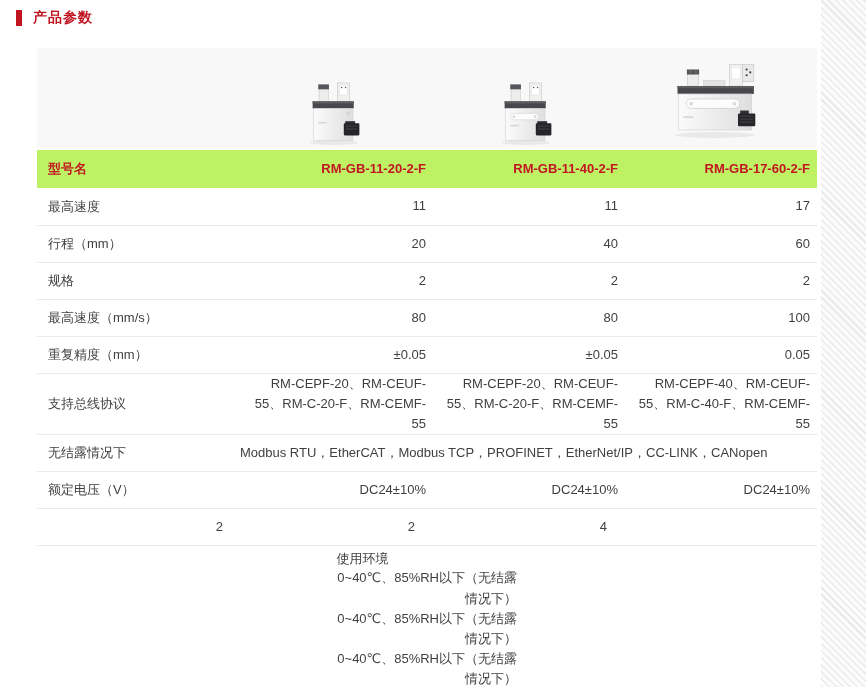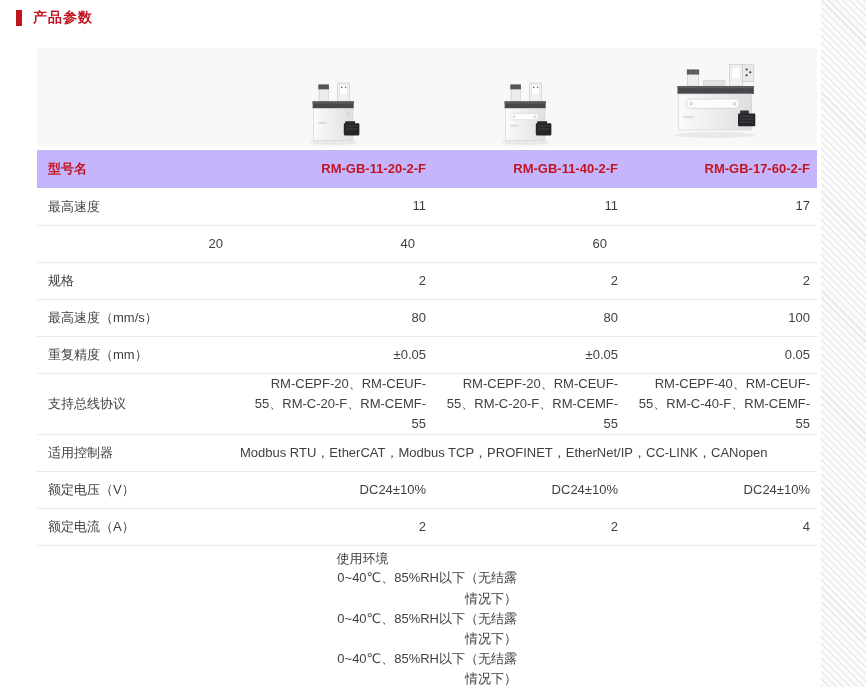--- a/index.html
+++ b/index.html
@@ -25,21 +25,21 @@
 
   
   .img-band {
     height:99px; background:#f8f8f8; display:flex; align-items:flex-end;
   }
   .lbl-space { width:203px; }
   .img-slot { width:192px; display:flex; justify-content:center; align-items:flex-end; padding-bottom:1px; }
 
   
   .model-row {
-    margin-top:3px; height:38px; background:#c4b5fd;
+    margin-top:3px; height:38px; background:#bef264;
     display:flex; align-items:center;
   }
   .model-row .lbl, .model-row .cell { color:#c11621; font-weight:bold; }
 
   .lbl { width:203px; padding-left:11px; text-align:left; }
   .cell { width:192px; text-align:right; line-height:1.55; padding:0 6px; word-break:break-word; }
   .span-cell { width:576px; text-align:left; }
 
   .spec-row {
     display:flex; align-items:center; min-height:37px;
@@ -165,20 +165,21 @@
     </div>
 
     <div class="spec-row" style="border-top:none">
       <div class="lbl">最高速度</div>
       <div class="cell">11</div>
       <div class="cell">11</div>
       <div class="cell">17</div>
     </div>
 
     <div class="spec-row">
+      <div class="lbl">行程（mm）</div>
       <div class="cell">20</div>
       <div class="cell">40</div>
       <div class="cell">60</div>
     </div>
 
     <div class="spec-row">
       <div class="lbl">规格</div>
       <div class="cell">2</div>
       <div class="cell">2</div>
       <div class="cell">2</div>
@@ -199,33 +200,32 @@
     </div>
 
     <div class="spec-row tall">
       <div class="lbl">支持总线协议</div>
       <div class="cell">RM-CEPF-20、RM-CEUF-55、RM-C-20-F、RM-CEMF-55</div>
       <div class="cell">RM-CEPF-20、RM-CEUF-55、RM-C-20-F、RM-CEMF-55</div>
       <div class="cell">RM-CEPF-40、RM-CEUF-55、RM-C-40-F、RM-CEMF-55</div>
     </div>
 
     <div class="spec-row">
-      <div class="lbl">适用控制器</div>
+      <div class="lbl">无结露情况下</div>
       <div class="span-cell">Modbus RTU，EtherCAT，Modbus TCP，PROFINET，EtherNet/IP，CC-LINK，CANopen</div>
     </div>
 
     <div class="spec-row">
       <div class="lbl">额定电压（V）</div>
       <div class="cell">DC24±10%</div>
       <div class="cell">DC24±10%</div>
       <div class="cell">DC24±10%</div>
     </div>
 
     <div class="spec-row">
-      <div class="lbl">额定电流（A）</div>
       <div class="cell">2</div>
       <div class="cell">2</div>
       <div class="cell">4</div>
     </div>
 
 
     <div class="spec-row tall2">
       <div class="lbl">使用环境</div>
       <div class="cell">0~40℃、85%RH以下（无结露情况下）</div>
       <div class="cell">0~40℃、85%RH以下（无结露情况下）</div>

